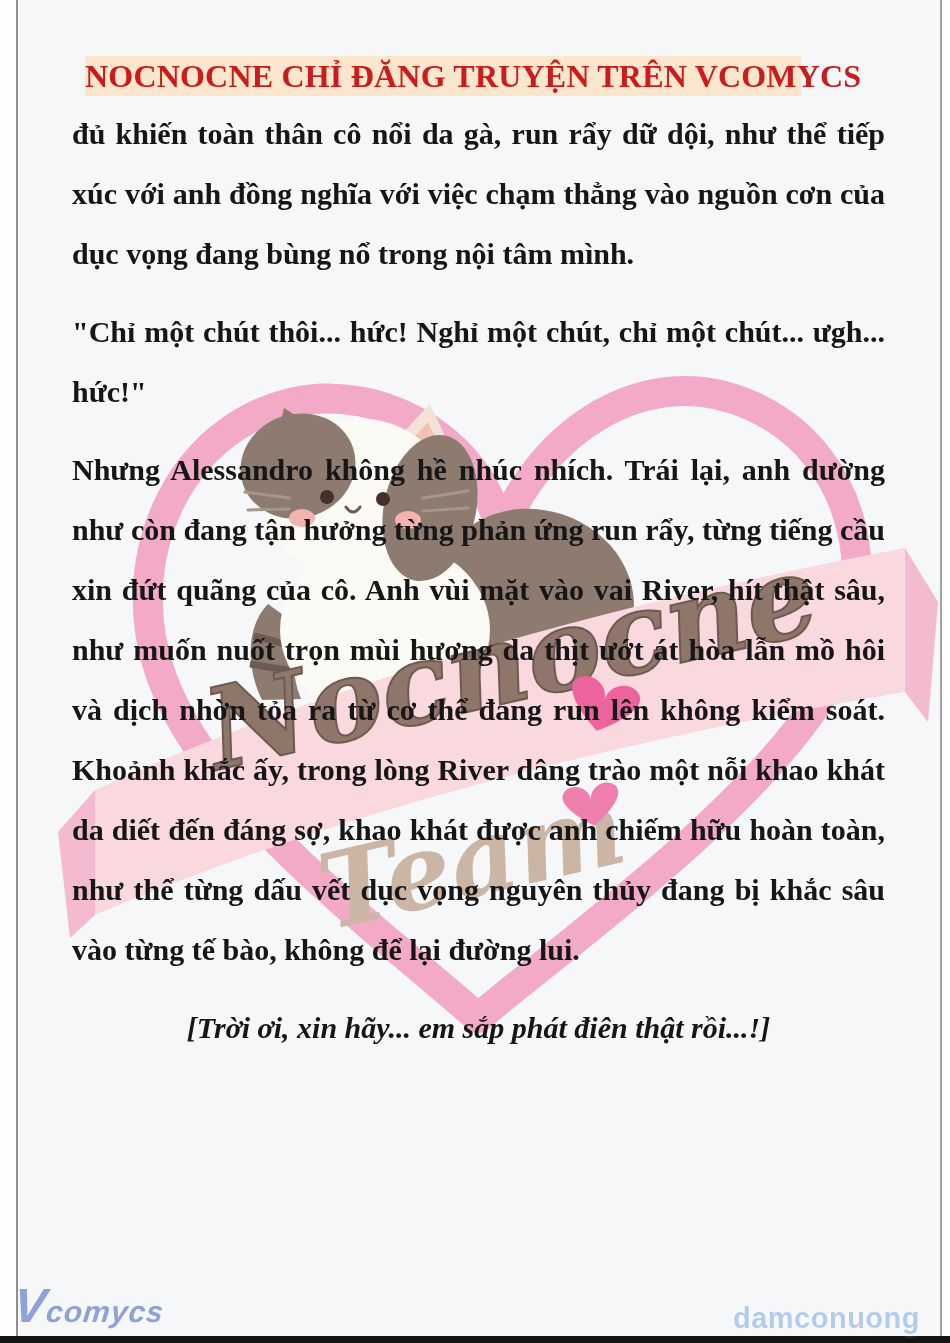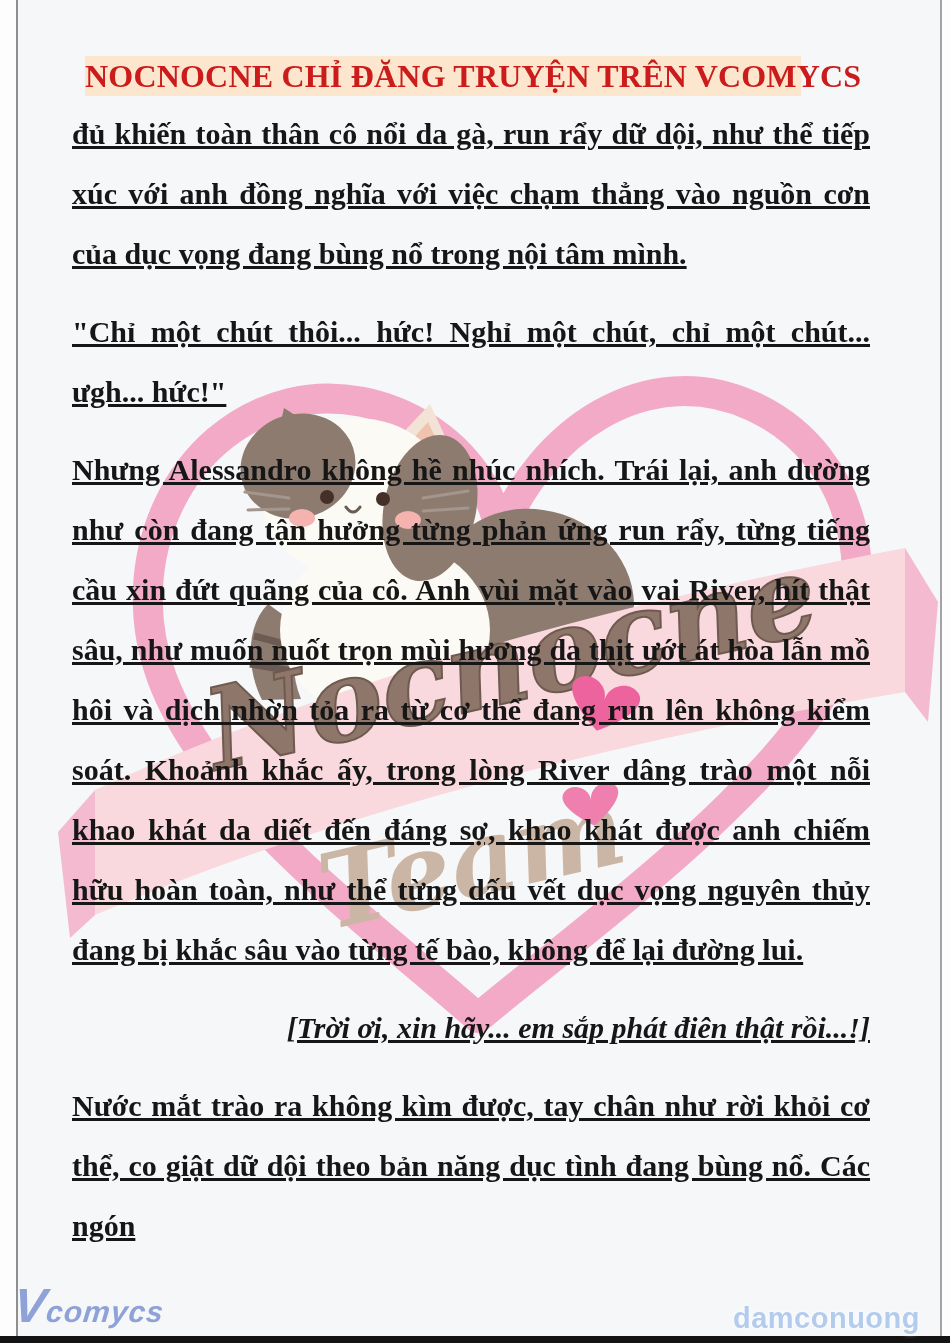--- a/index.html
+++ b/index.html
@@ -17,24 +17,24 @@
   .watermark{position:absolute;left:0;top:0;z-index:1;pointer-events:none;}
 
   .content{position:relative;z-index:2;padding:0 64px 0 72px;}
   .banner{
     margin:56px 0 8px 13px;width:716px;height:40px;line-height:40px;
     background:#fce6cd;color:#cb1b1b;text-align:right;
     font-weight:700;font-size:32px;letter-spacing:0.2px;
     font-family:"Liberation Serif",serif;white-space:nowrap;
   }
   .para{
-    margin:0 16px 18px 0;color:#161616;font-weight:700;
-    font-size:30px;line-height:60px;text-align:justify;text-decoration:underline;
+    margin:0 1px 18px 0;color:#161616;font-weight:700;
+    font-size:30px;line-height:60px;text-align:justify;
   }
-  .para.italic{font-style:italic;text-align:right;}
+  .para.italic{font-style:italic;text-align:center;}
 
   .vlogo{
     position:absolute;left:14px;bottom:10px;z-index:3;
     font-family:"Liberation Sans",sans-serif;font-weight:700;font-style:italic;
     font-size:30px;color:#8fa2d7;transform:skewX(-6deg);letter-spacing:1px;
   }
   .vlogo::first-letter{font-size:48px;}
   .credit{
     position:absolute;right:30px;bottom:8px;z-index:3;
     font-family:"Liberation Sans",sans-serif;font-weight:700;
@@ -92,21 +92,20 @@
     </g>
   </svg>
 
   <div class="content">
     <div class="banner">NOCNOCNE CHỈ ĐĂNG TRUYỆN TRÊN VCOMYCS</div>
 
     <p class="para">đủ khiến toàn thân cô nổi da gà, run rẩy dữ dội, như thể tiếp xúc với anh đồng nghĩa với việc chạm thẳng vào nguồn cơn của dục vọng đang bùng nổ trong nội tâm mình.</p>
     <p class="para">"Chỉ một chút thôi... hức! Nghỉ một chút, chỉ một chút... ưgh... hức!"</p>
     <p class="para">Nhưng Alessandro không hề nhúc nhích. Trái lại, anh dường như còn đang tận hưởng từng phản ứng run rẩy, từng tiếng cầu xin đứt quãng của cô. Anh vùi mặt vào vai River, hít thật sâu, như muốn nuốt trọn mùi hương da thịt ướt át hòa lẫn mồ hôi và dịch nhờn tỏa ra từ cơ thể đang run lên không kiểm soát. Khoảnh khắc ấy, trong lòng River dâng trào một nỗi khao khát da diết đến đáng sợ, khao khát được anh chiếm hữu hoàn toàn, như thể từng dấu vết dục vọng nguyên thủy đang bị khắc sâu vào từng tế bào, không để lại đường lui.</p>
     <p class="para italic">[Trời ơi, xin hãy... em sắp phát điên thật rồi...!]</p>
-    <p class="para">Nước mắt trào ra không kìm được, tay chân như rời khỏi cơ thể, co giật dữ dội theo bản năng dục tình đang bùng nổ. Các ngón</p>
   </div>
 
   <div class="vlogo">Vcomycs</div>
   <div class="credit">damconuong</div>
 
   <div class="gutter-left"></div>
   <div class="gutter-right"></div>
   <div class="edge-line-left"></div>
   <div class="edge-line-right"></div>
   <div class="bottom-bar"></div>

